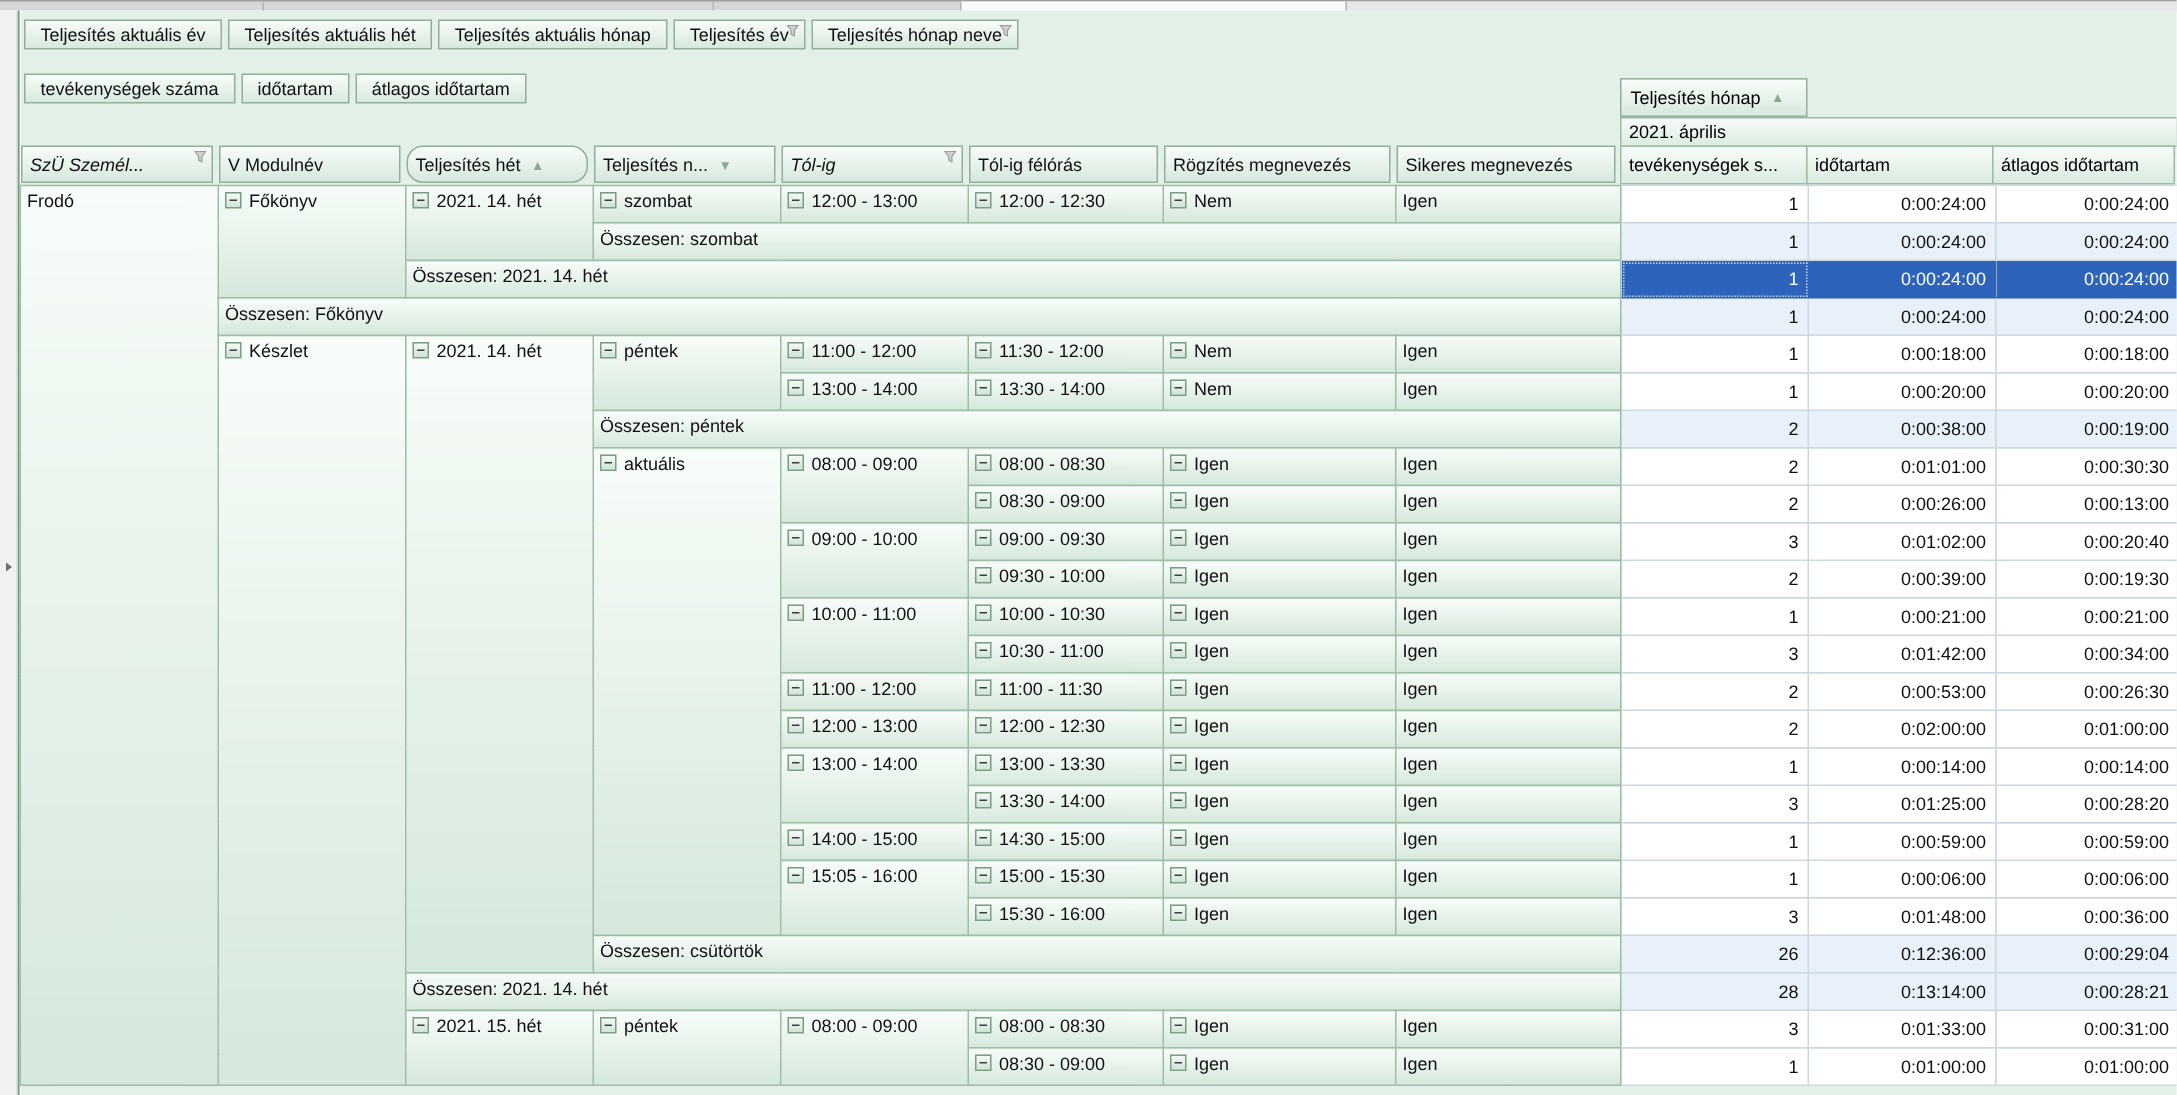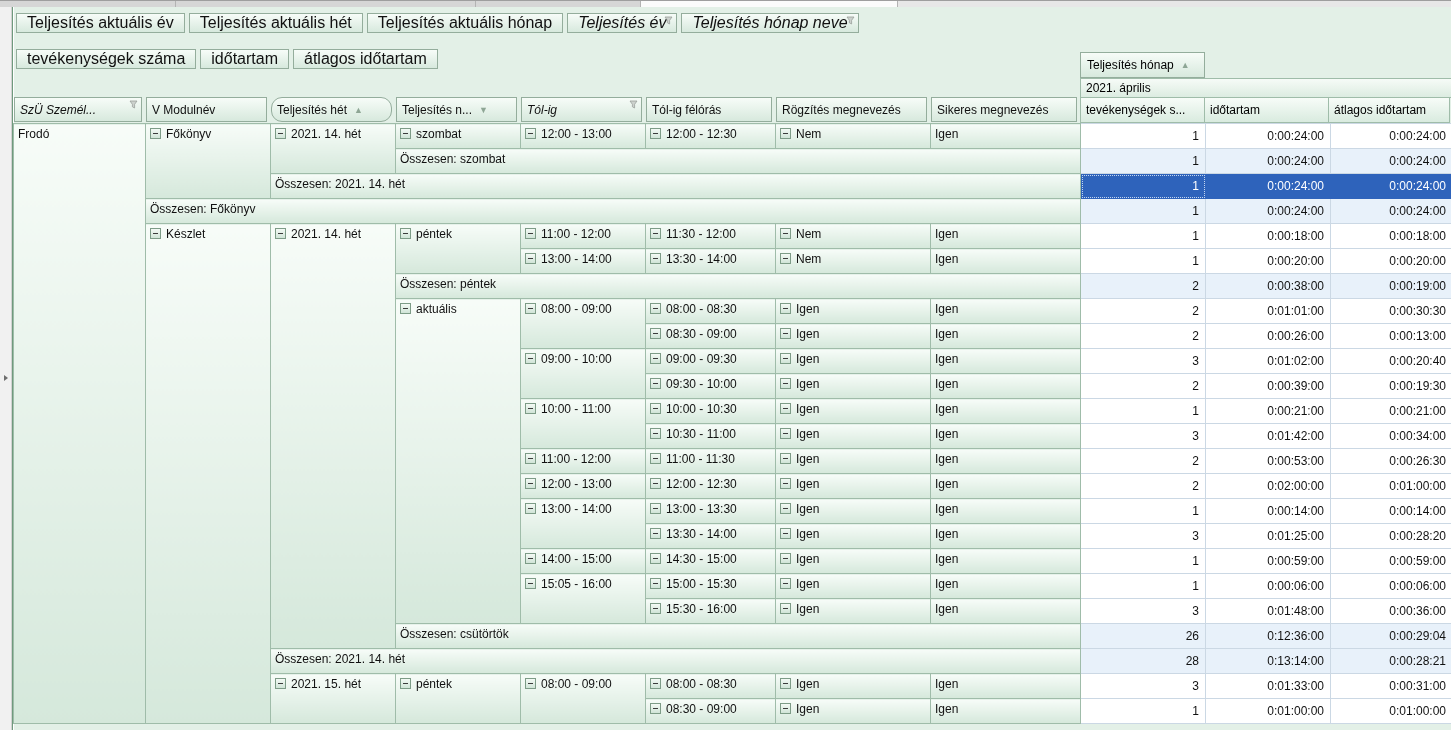--- a/index.html
+++ b/index.html
@@ -20,23 +20,23 @@
     border-top:3px solid transparent; border-bottom:3px solid transparent;
     border-left:4px solid #6e6e6e; }
 
   
   .pivot { position:absolute; left:12px; top:7px; width:1439px; height:723px;
     background:#e3f0e7; border-left:1px solid #6f9a7d; box-shadow:inset 1px 0 0 #ffffff; overflow:hidden; }
 
   
   .chip-row { position:absolute; left:3px; display:flex; gap:4px; }
   .chip { position:relative; height:20px; border:1px solid #94ad9c;
-    background:linear-gradient(#f7fcf8,#d7e9dd); font-size:16px; color:#111;
+    background:linear-gradient(#f7fcf8,#d7e9dd); font-size:12px; color:#111;
     display:flex; align-items:center; padding:0 10px; white-space:nowrap; }
-  .chip.italic { font-style:italic; }
+  .chip.italic { }
   .sort-glyph { font-size:9px; color:#8ea695; margin-left:7px; font-style:normal; }
   .funnel { position:absolute; top:2px; right:3px; }
 
   .col-field-btn { position:absolute; left:1067px; top:45px; width:125px; height:26px;
     border:1px solid #94ad9c; background:linear-gradient(#f7fcf8,#d7e9dd);
     font-size:12px; display:flex; align-items:center; padding:0 6px; white-space:nowrap; }
 
   .col-group-cell { position:absolute; left:1067px; top:71px; width:372px; height:20px;
     border:1px solid #9fbca9; background:linear-gradient(#f6fbf7,#dcecе1);
     background:linear-gradient(#f6fbf7,#dcece1); font-size:12px; padding:2px 5px; white-space:nowrap; }

